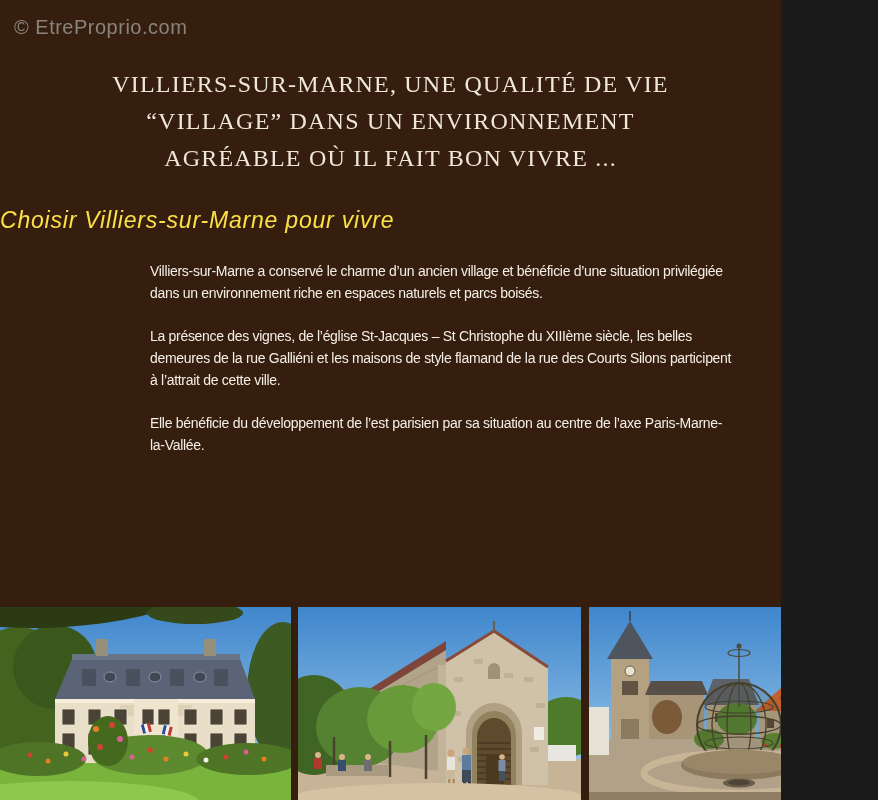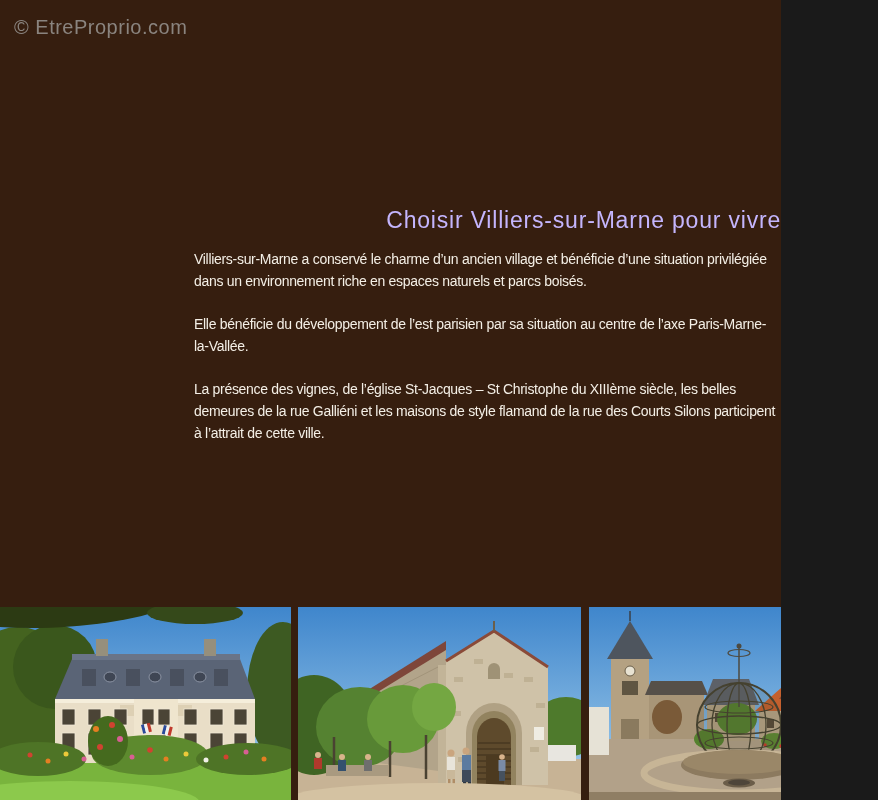--- a/index.html
+++ b/index.html
@@ -15,49 +15,54 @@
   }
   .title {
     position:absolute; left:0; right:0; top:66px;
     text-align:center; font-family:"Liberation Serif", serif;
     font-weight:normal; font-size:24px; line-height:37px;
     letter-spacing:1.2px; color:#efe7da;
   }
   .title span { display:block; }
   .subtitle {
     position:absolute; left:0; right:0; top:207px;
-    text-align:right; font-weight:normal;
-    font-size:23px; letter-spacing:0.8px; color:#c4b5fd;
+    text-align:left; font-weight:normal;
+    font-size:23px; letter-spacing:0.8px; color:#fde047;font-style:italic;
   }
   .intro {
-    position:absolute; left:150px; top:248px; width:584px;
-    color:#f4efe6; font-size:14px; line-height:22px; letter-spacing:-0.3px;margin-left:44px;
+    position:absolute; left:150px; top:260px; width:584px;
+    color:#f4efe6; font-size:14px; line-height:22px; letter-spacing:-0.3px;
   }
   .intro p { margin:0 0 21px 0; }
   .photo-strip { position:absolute; left:0; top:607px; width:878px; height:193px; }
   .photo { position:absolute; top:0; height:193px; margin:0; }
   .photo svg { display:block; width:100%; height:100%; }
   .photo-1 { left:0;    width:291px; }
   .photo-2 { left:298px; width:283px; }
   .photo-3 { left:589px; width:289px; }
 </style>
 </head>
 <body>
 
 <div class="page">
 
   <div class="watermark">© EtreProprio.com</div>
 
+  <h1 class="title">
+    <span>VILLIERS-SUR-MARNE, UNE QUALITÉ DE VIE</span>
+    <span>“VILLAGE” DANS UN ENVIRONNEMENT</span>
+    <span>AGRÉABLE OÙ IL FAIT BON VIVRE ...</span>
+  </h1>
 
   <h2 class="subtitle">Choisir Villiers-sur-Marne pour vivre</h2>
 
   <div class="intro">
     <p>Villiers-sur-Marne a conservé le charme d’un ancien village et bénéficie d’une situation privilégiée dans un environnement riche en espaces naturels et parcs boisés.</p>
+    <p>La présence des vignes, de l’église St-Jacques – St Christophe du XIIIème siècle, les belles demeures de la rue Galliéni et les maisons de style flamand de la rue des Courts Silons participent à l’attrait de cette ville.</p>
     <p>Elle bénéficie du développement de l’est parisien par sa situation au centre de l’axe Paris-Marne-la-Vallée.</p>
-    <p>La présence des vignes, de l’église St-Jacques – St Christophe du XIIIème siècle, les belles demeures de la rue Galliéni et les maisons de style flamand de la rue des Courts Silons participent à l’attrait de cette ville.</p>
   </div>
 
   <div class="photo-strip">
 
     <figure class="photo photo-1">
       <svg viewBox="0 0 291 193">
         <defs>
           <linearGradient id="sky1" x1="0" y1="0" x2="0" y2="1">
             <stop offset="0" stop-color="#3f86cc"></stop>
               <stop offset="1" stop-color="#a9d2ee"></stop>

